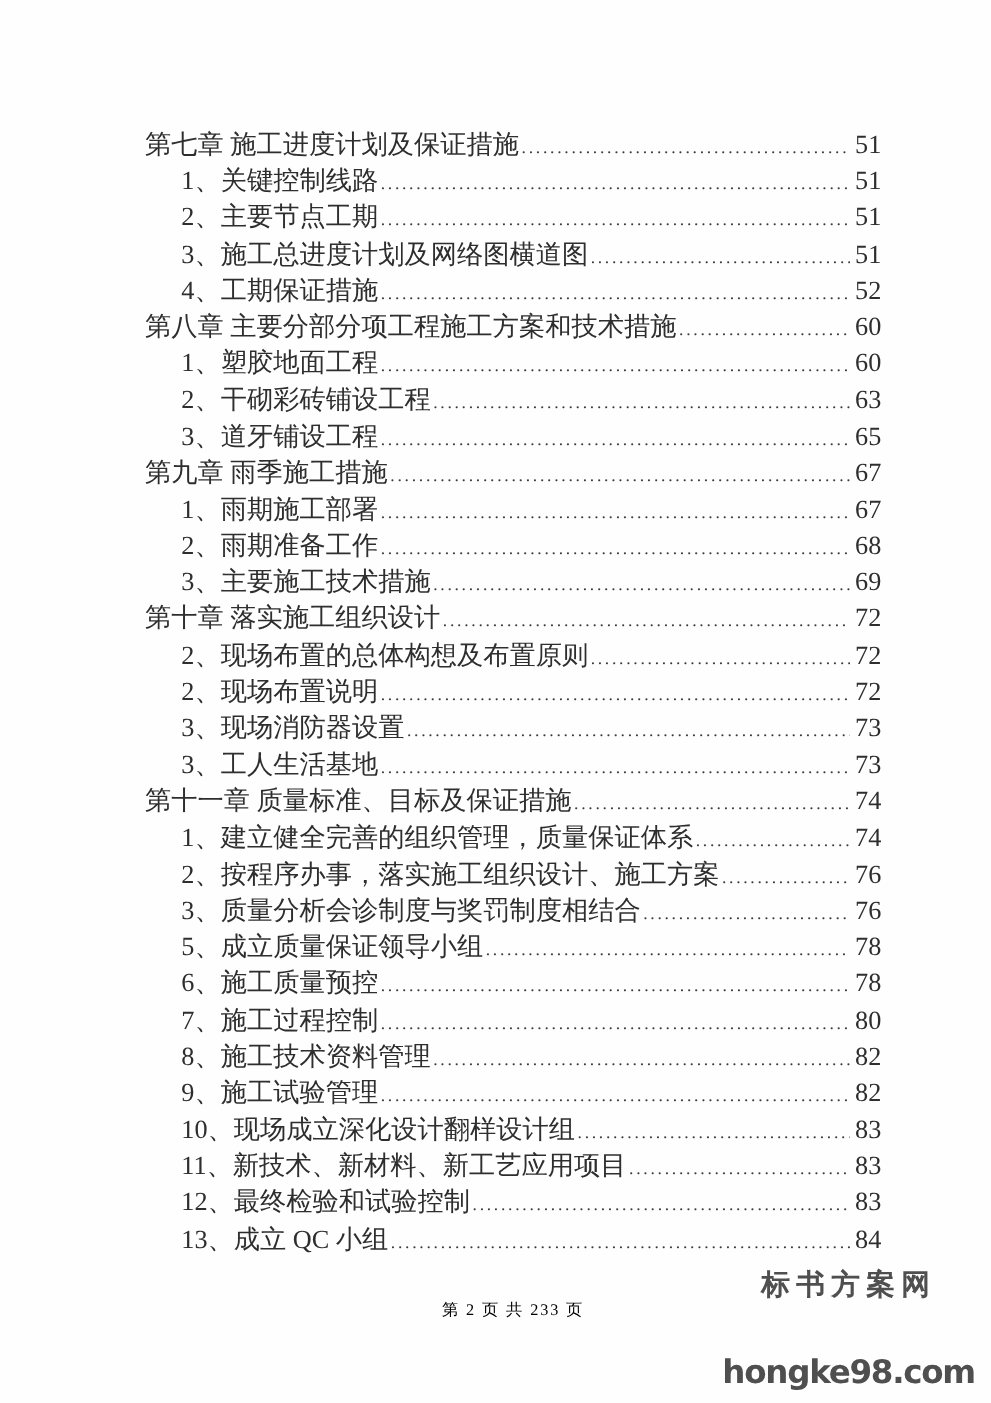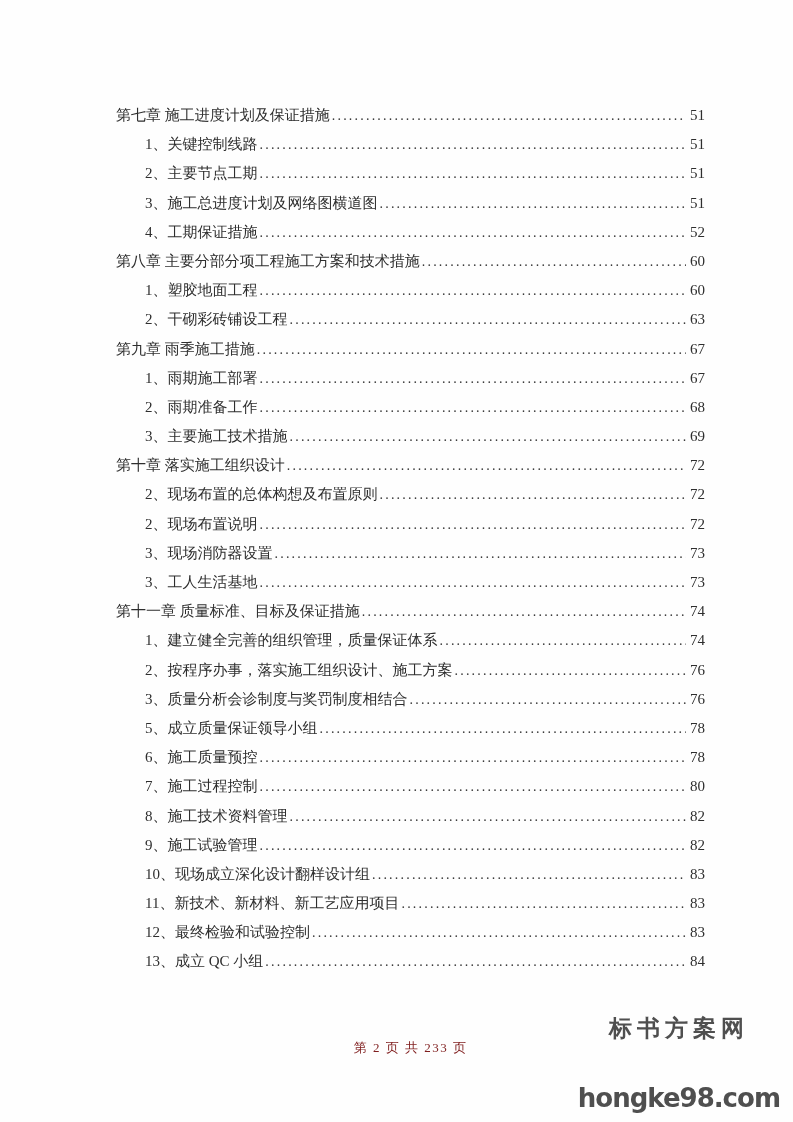--- a/index.html
+++ b/index.html
@@ -21,21 +21,21 @@
     left: 116px;
     top: 102px;
     width: 589px;
   }
   .toc-row {
     display: flex;
     align-items: baseline;
     height: 29.2px;
     box-sizing: border-box;
     padding-top: 5px;
-    font-size: 15px;
+    font-size: 21px;
     line-height: 17px;
     white-space: nowrap;
     justify-content: center;
   }
   .toc-row.level-2 {
     padding-left: 29px;
   }
   .toc-label {
     flex: 0 0 auto;
   }
@@ -56,21 +56,21 @@
     padding-left: 2px;
   }
   .footer {
     position: absolute;
     left: 116px;
     width: 589px;
     top: 1039px;
     text-align: center;
     font-size: 13px;
     letter-spacing: 1.5px;
-    color: #7f1d1d;
+    color: #000000;
   }
   .watermark {
     position: absolute;
     right: 13px;
     bottom: 11px;
     text-align: center;
     font-family: "DejaVu Sans", "Liberation Sans", sans-serif;
     font-weight: bold;
     color: #4f4f4f;
   }
@@ -133,20 +133,25 @@
     <span class="toc-dots"></span>
     <span class="toc-page">60</span>
   </div>
 
   <div class="toc-row level-2">
     <span class="toc-label">2、干砌彩砖铺设工程</span>
     <span class="toc-dots"></span>
     <span class="toc-page">63</span>
   </div>
 
+  <div class="toc-row level-2">
+    <span class="toc-label">3、道牙铺设工程</span>
+    <span class="toc-dots"></span>
+    <span class="toc-page">65</span>
+  </div>
 
   <div class="toc-row level-1">
     <span class="toc-label">第九章 雨季施工措施</span>
     <span class="toc-dots"></span>
     <span class="toc-page">67</span>
   </div>
 
   <div class="toc-row level-2">
     <span class="toc-label">1、雨期施工部署</span>
     <span class="toc-dots"></span>

